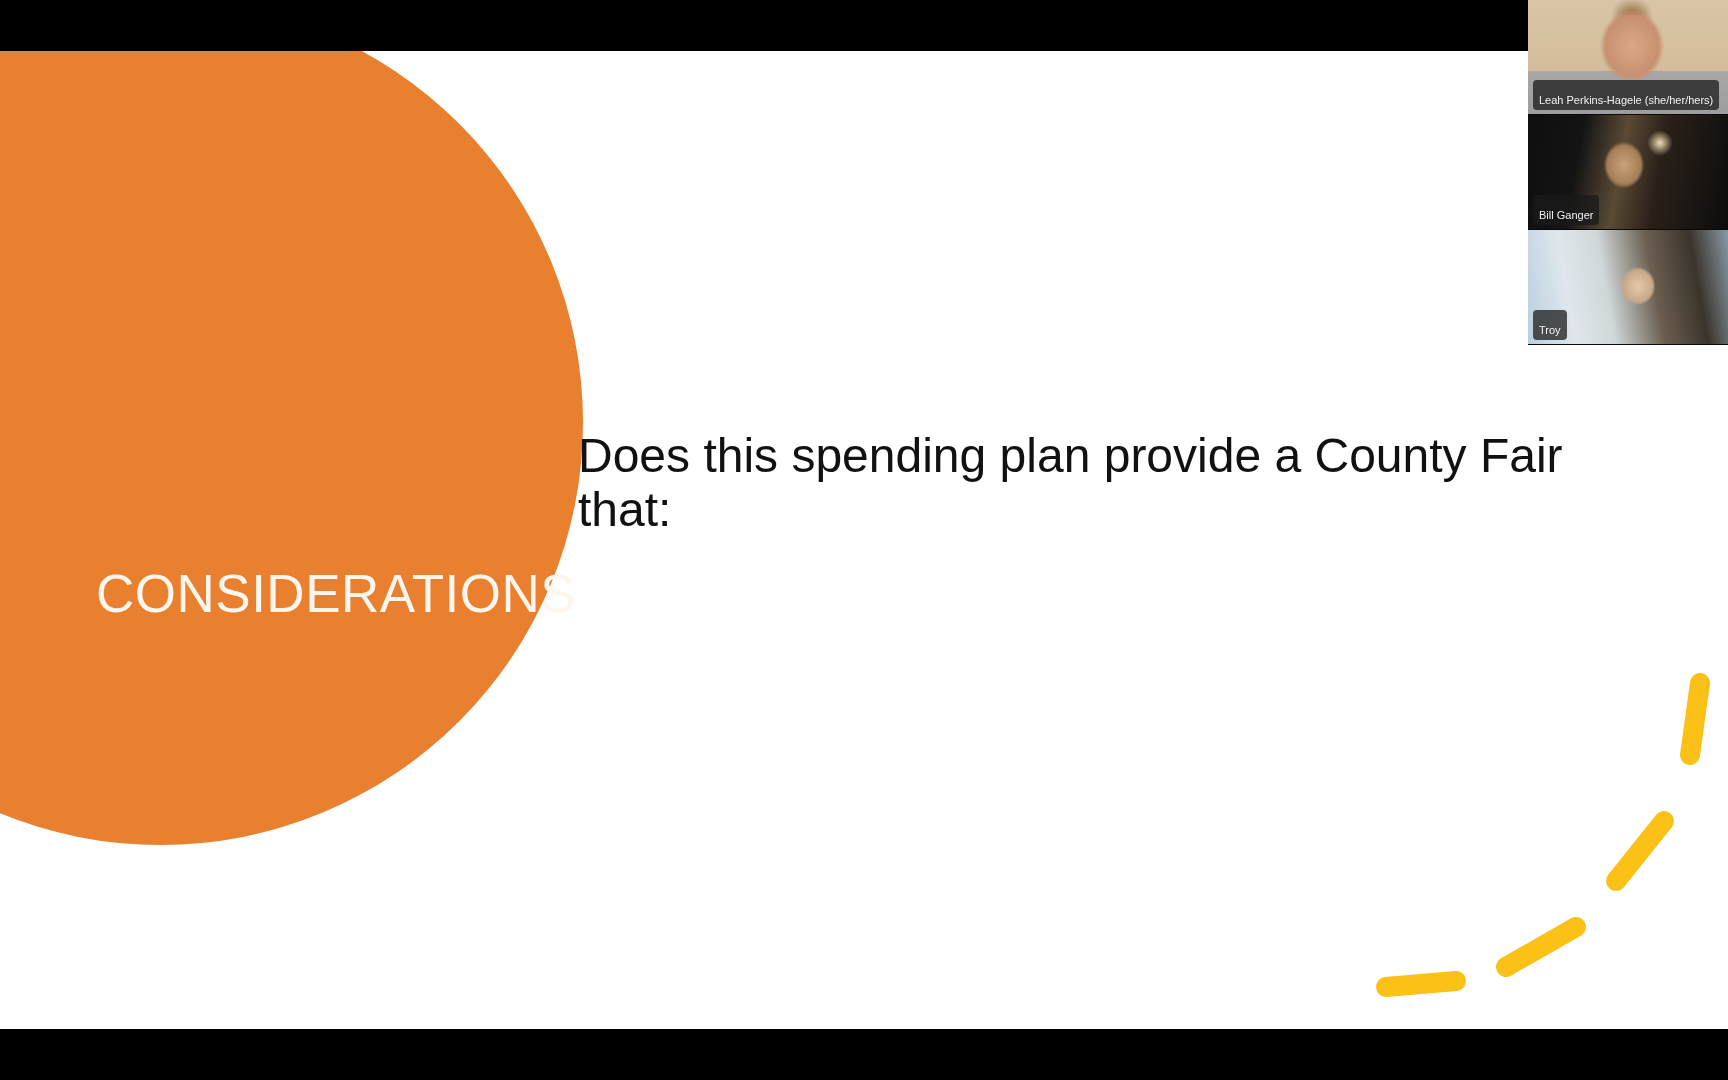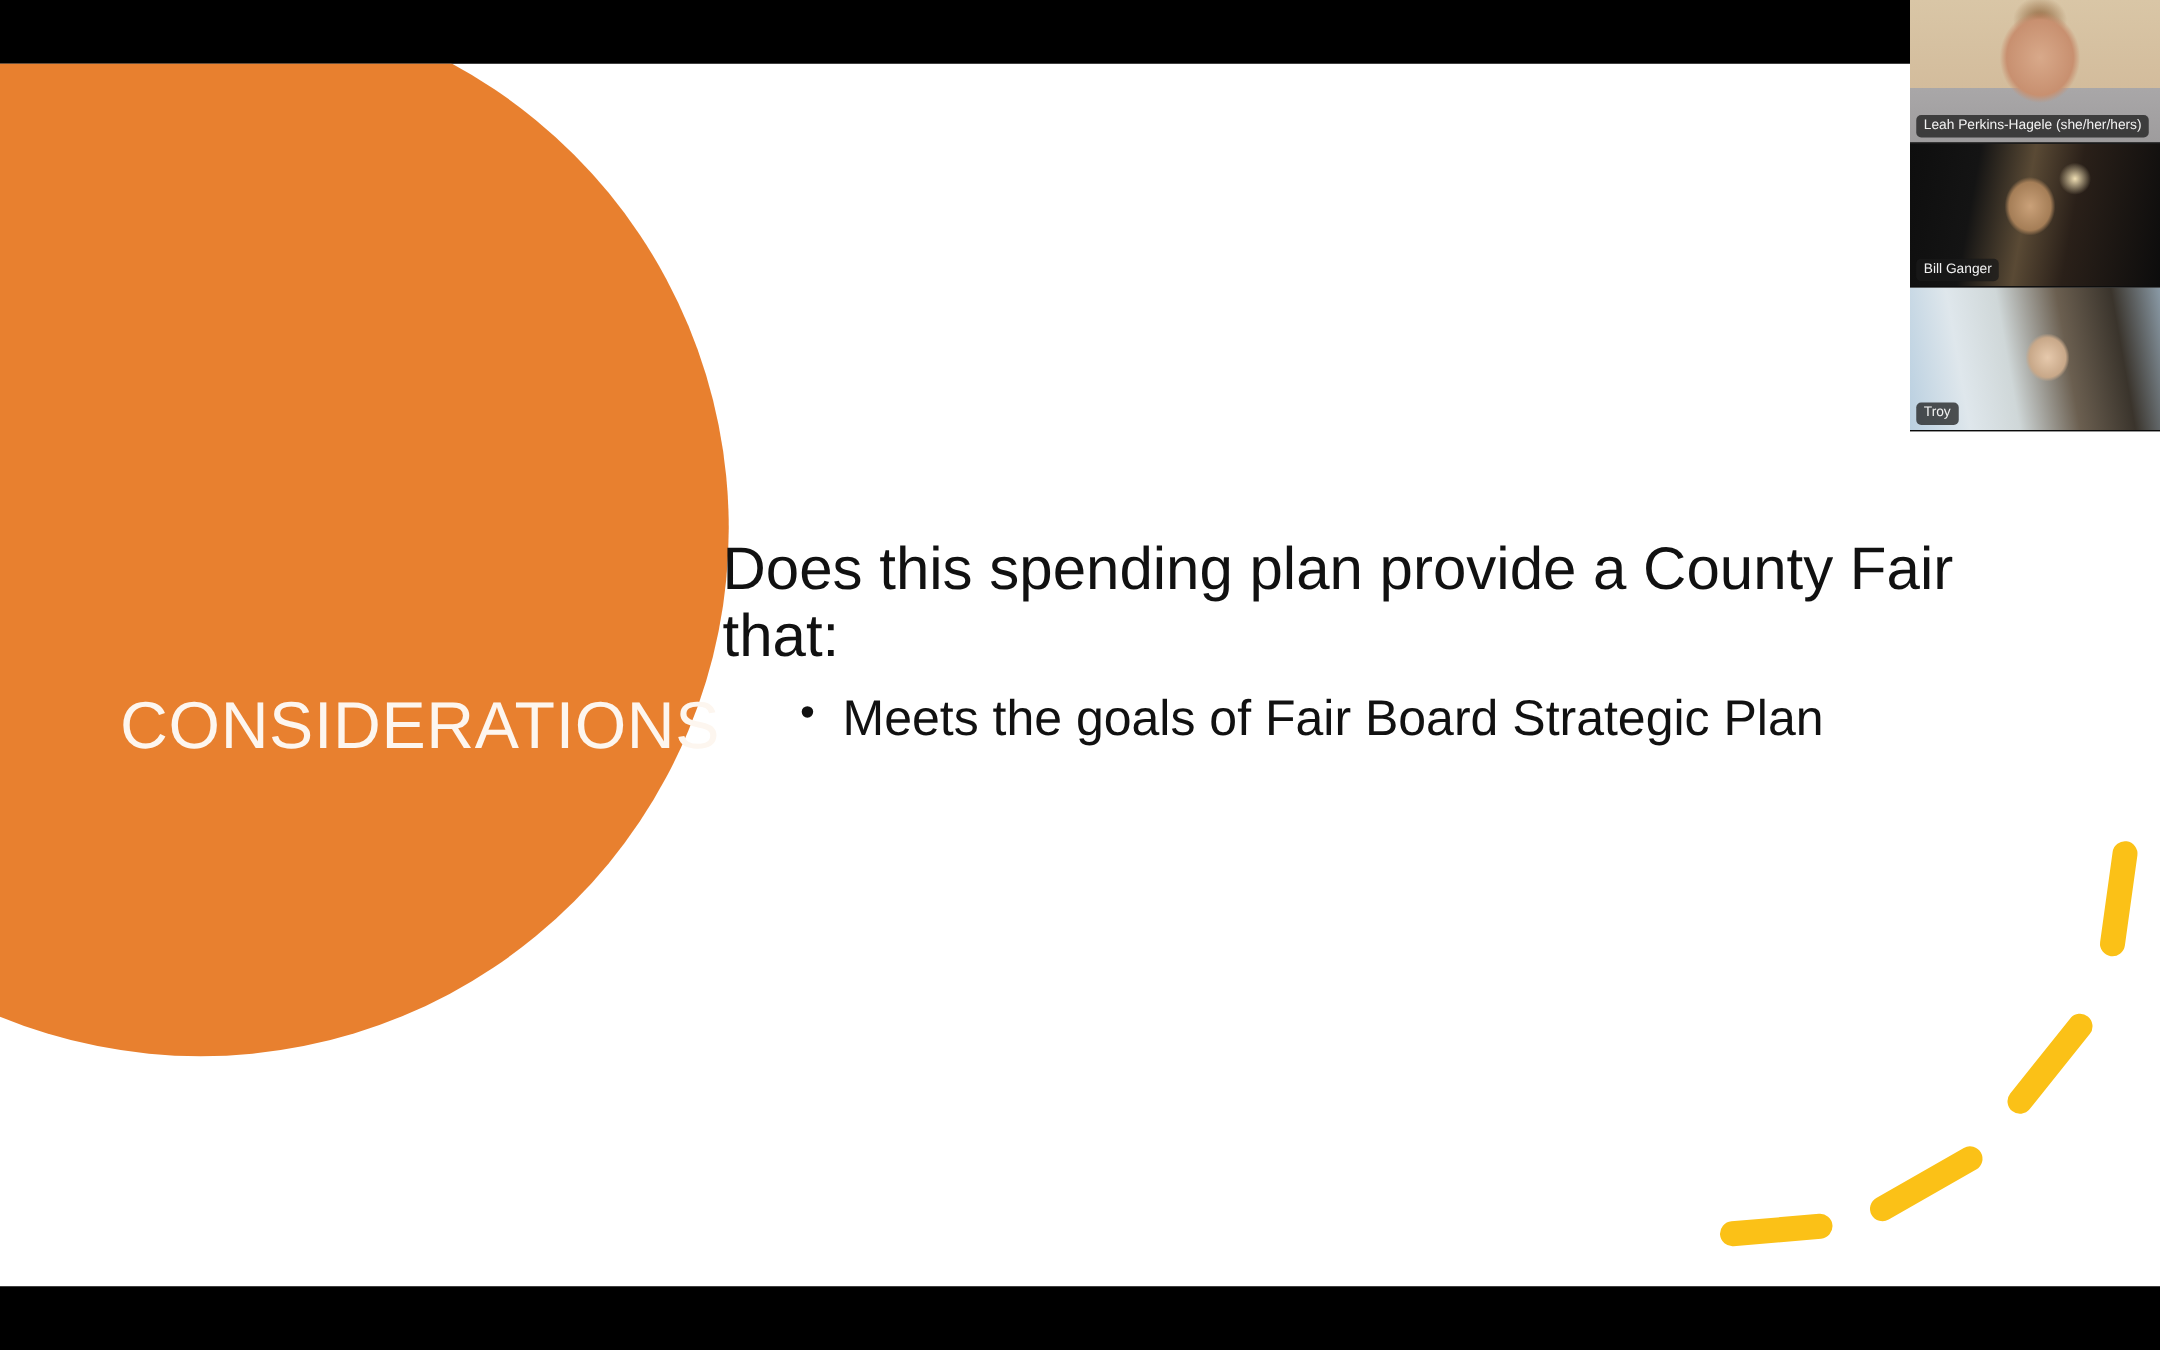--- a/index.html
+++ b/index.html
@@ -31,21 +31,21 @@
   .orange-circle {
     position:absolute;
     left:-262px; top:-51px;
     width:845px; height:845px;
     border-radius:50%;
     background:#E8802F;
   }
 
   .slide-title {
     position:absolute;
-    left:96px; top:501px;
+    left:96px; top:514px;
     width:420px;
     color:#FDF6EF;
     font-size:53px;
     font-weight:300;
     letter-spacing:0.5px;
     line-height:1.1;
     font-family:"Liberation Sans", sans-serif;
     white-space:nowrap;
   }
 
@@ -110,21 +110,21 @@
     background:#1b1b1b;
     border-bottom:1px solid #0a0a0a;
   }
   .tile .vid {
     position:absolute; inset:0;
   }
   .name-tag {
     position:absolute;
     left:5px; bottom:4px;
     max-width:192px;
-    padding:2px 6px 3px 6px;
+    padding:14px 6px 3px 6px;
     background:rgba(26,26,26,0.74);
     color:#f2f2f2;
     font-size:11px;
     line-height:1.15;
     border-radius:4px;
     font-family:"Liberation Sans", sans-serif;
     white-space:nowrap;
     overflow:hidden;
   }
 
@@ -188,21 +188,20 @@
 
     <div class="slide-title">CONSIDERATIONS</div>
 
     <div class="body-block">
       <div class="lead">
         <span>Does this spending plan provide a County Fair</span>
         <span class="line2">that:</span>
       </div>
 
       <ul class="bullets">
-        <li>Meets the goals of Fair Board Strategic Plan</li>
       </ul>
     </div>
 
     <svg class="arc-deco" viewBox="0 0 400 360">
       <g stroke="#FBC117" stroke-width="20" stroke-linecap="round" fill="none">
         <line x1="58" y1="318" x2="128" y2="312"></line>
         <line x1="178" y1="298" x2="248" y2="258"></line>
         <line x1="288" y1="212" x2="336" y2="152"></line>
         <line x1="362" y1="86" x2="372" y2="14"></line>
       </g>

